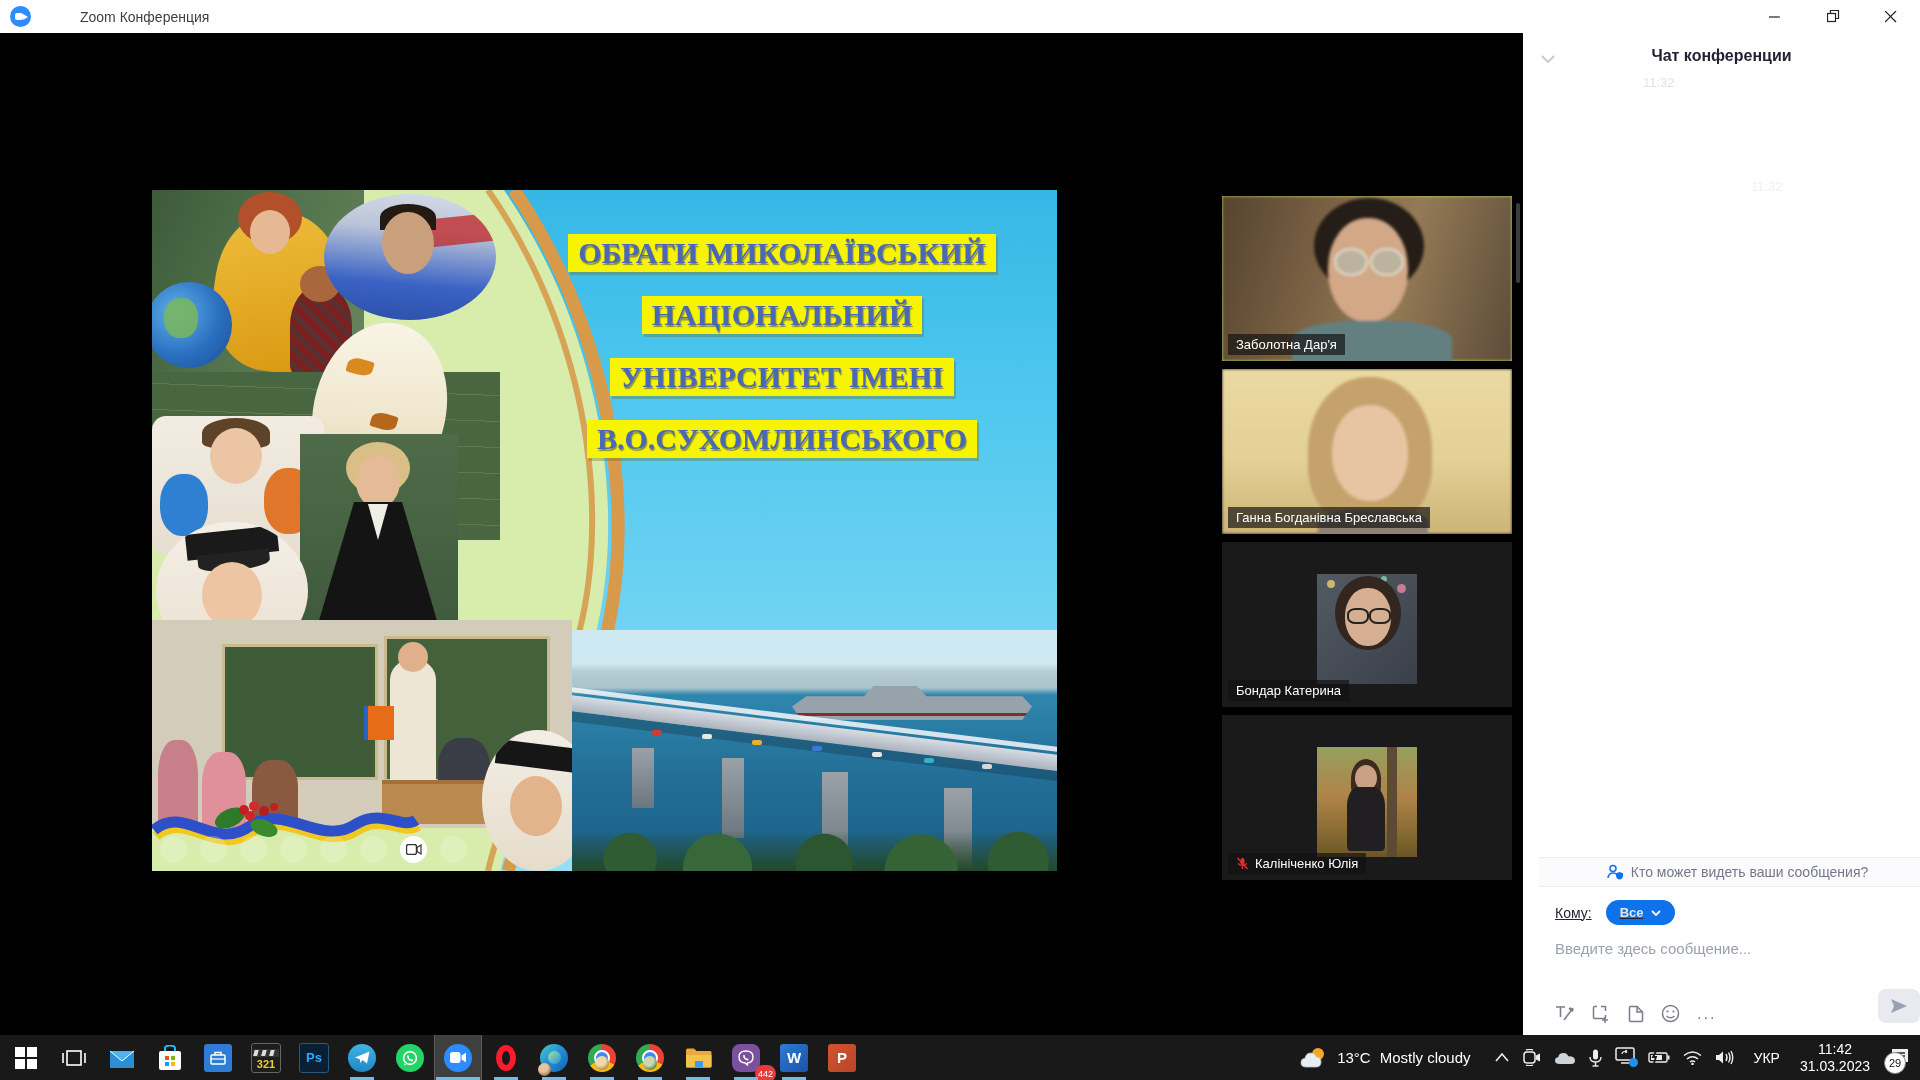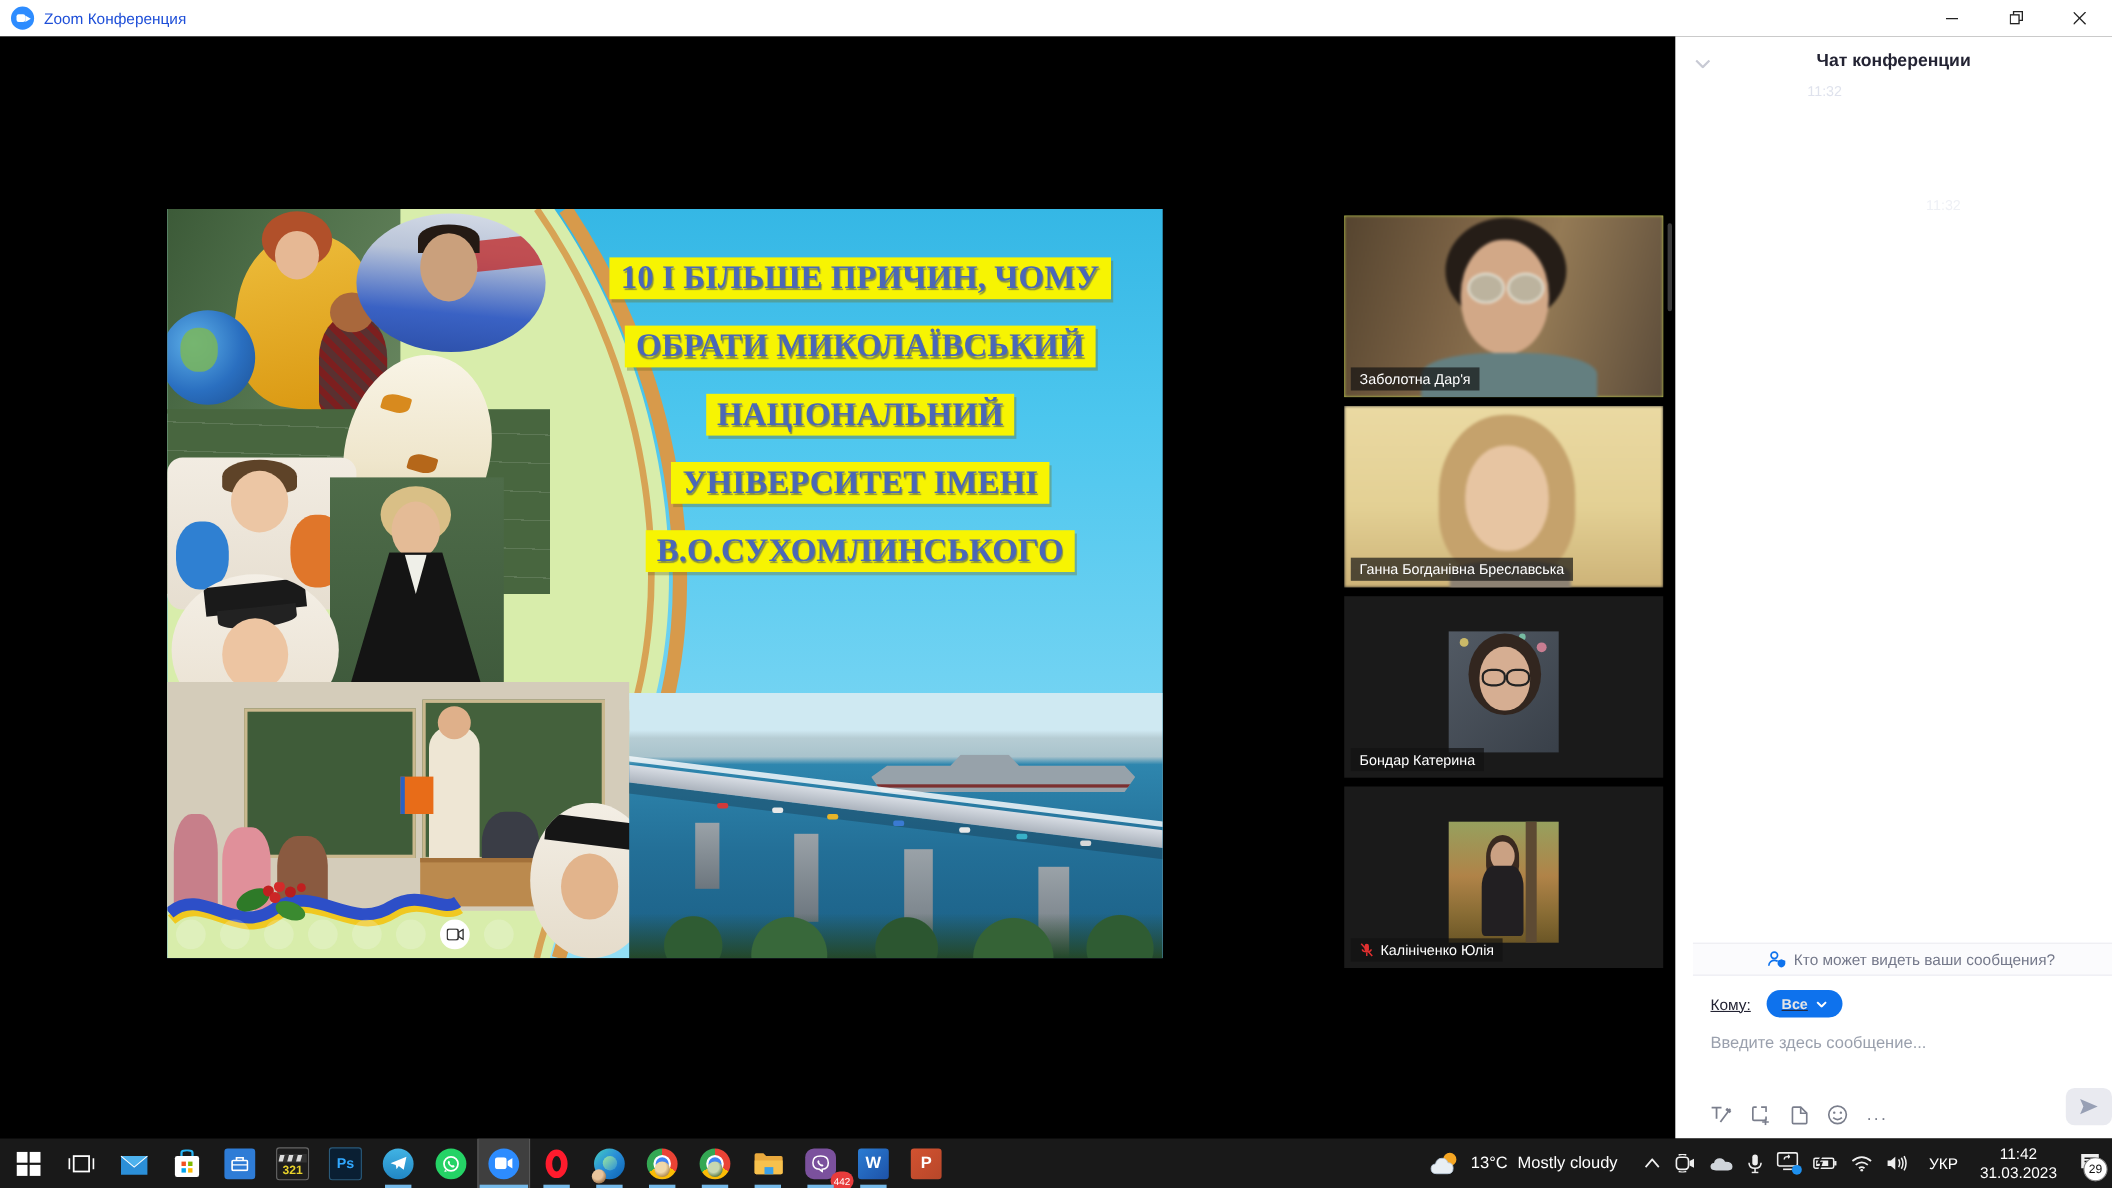--- a/index.html
+++ b/index.html
@@ -6,21 +6,21 @@
   .screen{position:relative;width:1920px;height:1080px;overflow:hidden;background:#000;
     font-family:"Liberation Sans",sans-serif;-webkit-font-smoothing:antialiased;}
   
   .titlebar{position:absolute;left:0;top:0;width:1920px;height:33px;background:#fff;
     display:flex;align-items:center;z-index:30;}
   .tb-appicon{width:21px;height:21px;border-radius:50%;background:#2d8cff;margin:0 9px 0 10px;
     position:relative;flex:0 0 auto;}
   .tb-appicon::after{content:"";position:absolute;left:5px;top:7px;width:8px;height:7px;background:#fff;border-radius:2px;}
   .tb-appicon::before{content:"";position:absolute;right:3px;top:8px;border-left:5px solid #fff;
     border-top:3px solid transparent;border-bottom:3px solid transparent;}
-  .tb-title{font-size:14px;color:#1d4ed8;}
+  .tb-title{font-size:14px;color:#404040;margin-left:40px;}
   .tb-spacer{flex:1;}
   .wc-btn{width:58px;height:33px;display:flex;align-items:center;justify-content:center;}
   .wc-btn svg{stroke:#222;fill:none;stroke-width:1.2;}
   
   .app{position:absolute;left:0;top:33px;width:1920px;height:1002px;background:#000;}
   
   .slide{position:absolute;left:152px;top:157px;width:905px;height:681px;overflow:hidden;
     background:linear-gradient(180deg,#35b7e5 0%,#4cc6ee 28%,#6fd2f2 62%,#93dff6 100%);}
   .slide svg.deco{position:absolute;left:0;top:0;}
   .slide-text{position:absolute;left:368px;top:44px;width:524px;text-align:center;z-index:5;}
@@ -160,21 +160,21 @@
   .circle-ic{width:28px;height:28px;border-radius:50%;display:flex;align-items:center;justify-content:center;}
   .mini-badge{position:absolute;right:-6px;bottom:-2px;min-width:17px;height:17px;border-radius:9px;background:#e83c3c;
     color:#fff;font-size:9px;display:flex;align-items:center;justify-content:center;padding:0 2px;}
   .mini-avatar{position:absolute;border-radius:50%;background:radial-gradient(circle at 40% 35%,#e8c49c 0 40%,#9a7048 75%);}
   .tb-right{margin-left:auto;display:flex;align-items:center;height:45px;}
   .weather{display:flex;align-items:center;gap:9px;color:#fff;font-size:15px;padding:0 14px;}
   .tray{display:flex;align-items:center;gap:13px;padding:0 10px;}
   .lang{color:#fff;font-size:14px;padding:0 10px;}
   .clock{color:#fff;font-size:14px;text-align:center;line-height:17px;padding:0 10px;}
   .notif{position:relative;width:40px;height:45px;display:flex;align-items:center;justify-content:center;}
-  .notif-badge{position:absolute;left:14px;bottom:6px;width:20px;height:20px;border-radius:50%;background:#fff;
+  .notif-badge{position:absolute;left:4px;bottom:6px;width:20px;height:20px;border-radius:50%;background:#fff;
     color:#111;font-size:11px;display:flex;align-items:center;justify-content:center;border:1px solid #888;}
 </style>
 </head>
 <body>
 
 <div class="screen">
 
   <div class="titlebar">
     <div class="tb-appicon"></div>
     <div class="tb-title">Zoom Конференция</div>
@@ -299,21 +299,20 @@
         <div class="br-car" style="left:130px;top:104px;background:#e8e8e8;"></div>
         <div class="br-car" style="left:180px;top:110px;background:#e8b428;"></div>
         <div class="br-car" style="left:240px;top:116px;background:#3a7ad2;"></div>
         <div class="br-car" style="left:300px;top:122px;background:#e8e8e8;"></div>
         <div class="br-car" style="left:352px;top:128px;background:#38b0c8;"></div>
         <div class="br-car" style="left:410px;top:134px;background:#d8d8d8;"></div>
         <div class="br-trees"></div>
       </div>
 
       <div class="slide-text">
-        <div><span class="slide-line">10 І БІЛЬШЕ ПРИЧИН, ЧОМУ</span></div>
         <div><span class="slide-line">ОБРАТИ МИКОЛАЇВСЬКИЙ</span></div>
         <div><span class="slide-line">НАЦІОНАЛЬНИЙ</span></div>
         <div><span class="slide-line">УНІВЕРСИТЕТ ІМЕНІ</span></div>
         <div><span class="slide-line">В.О.СУХОМЛИНСЬКОГО</span></div>
       </div>
     </div>
 
     <div class="vstrip-scroll"></div>
     <div class="videos">
 

